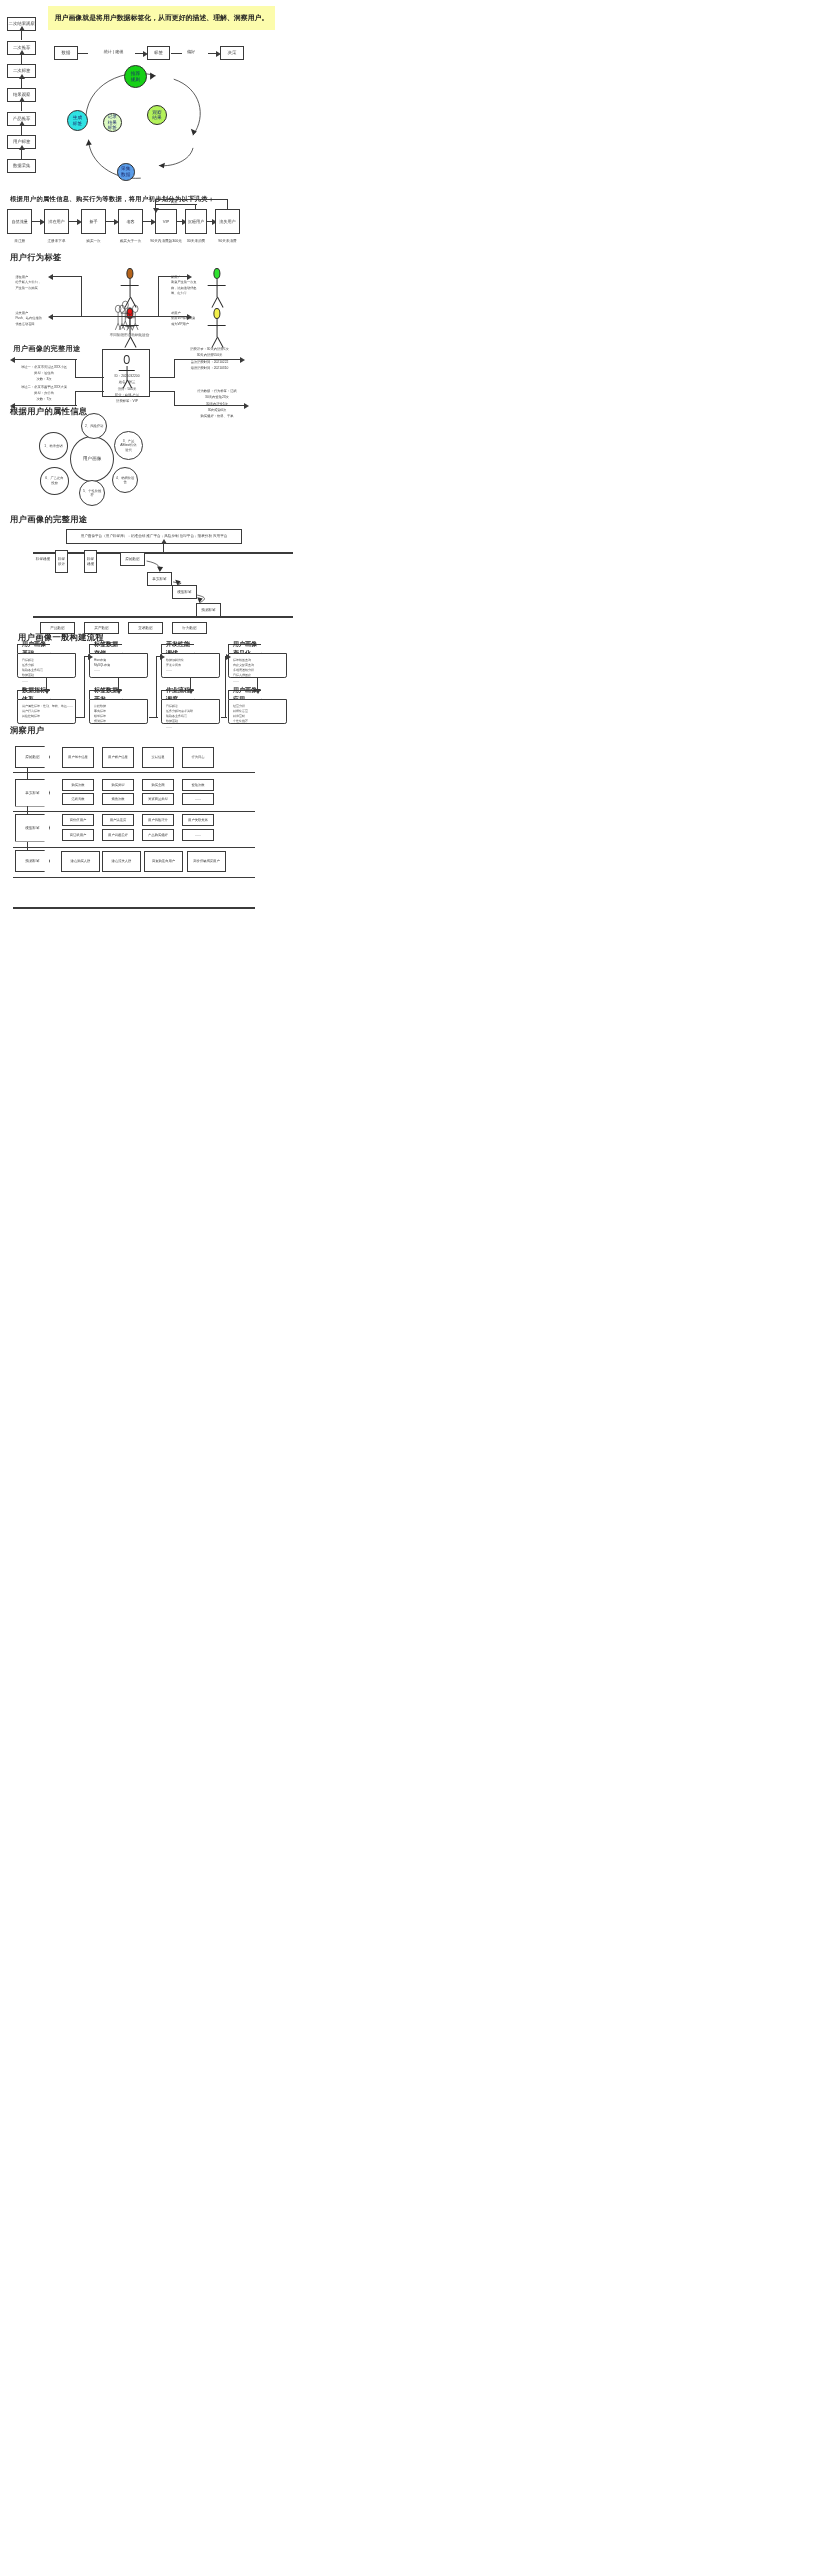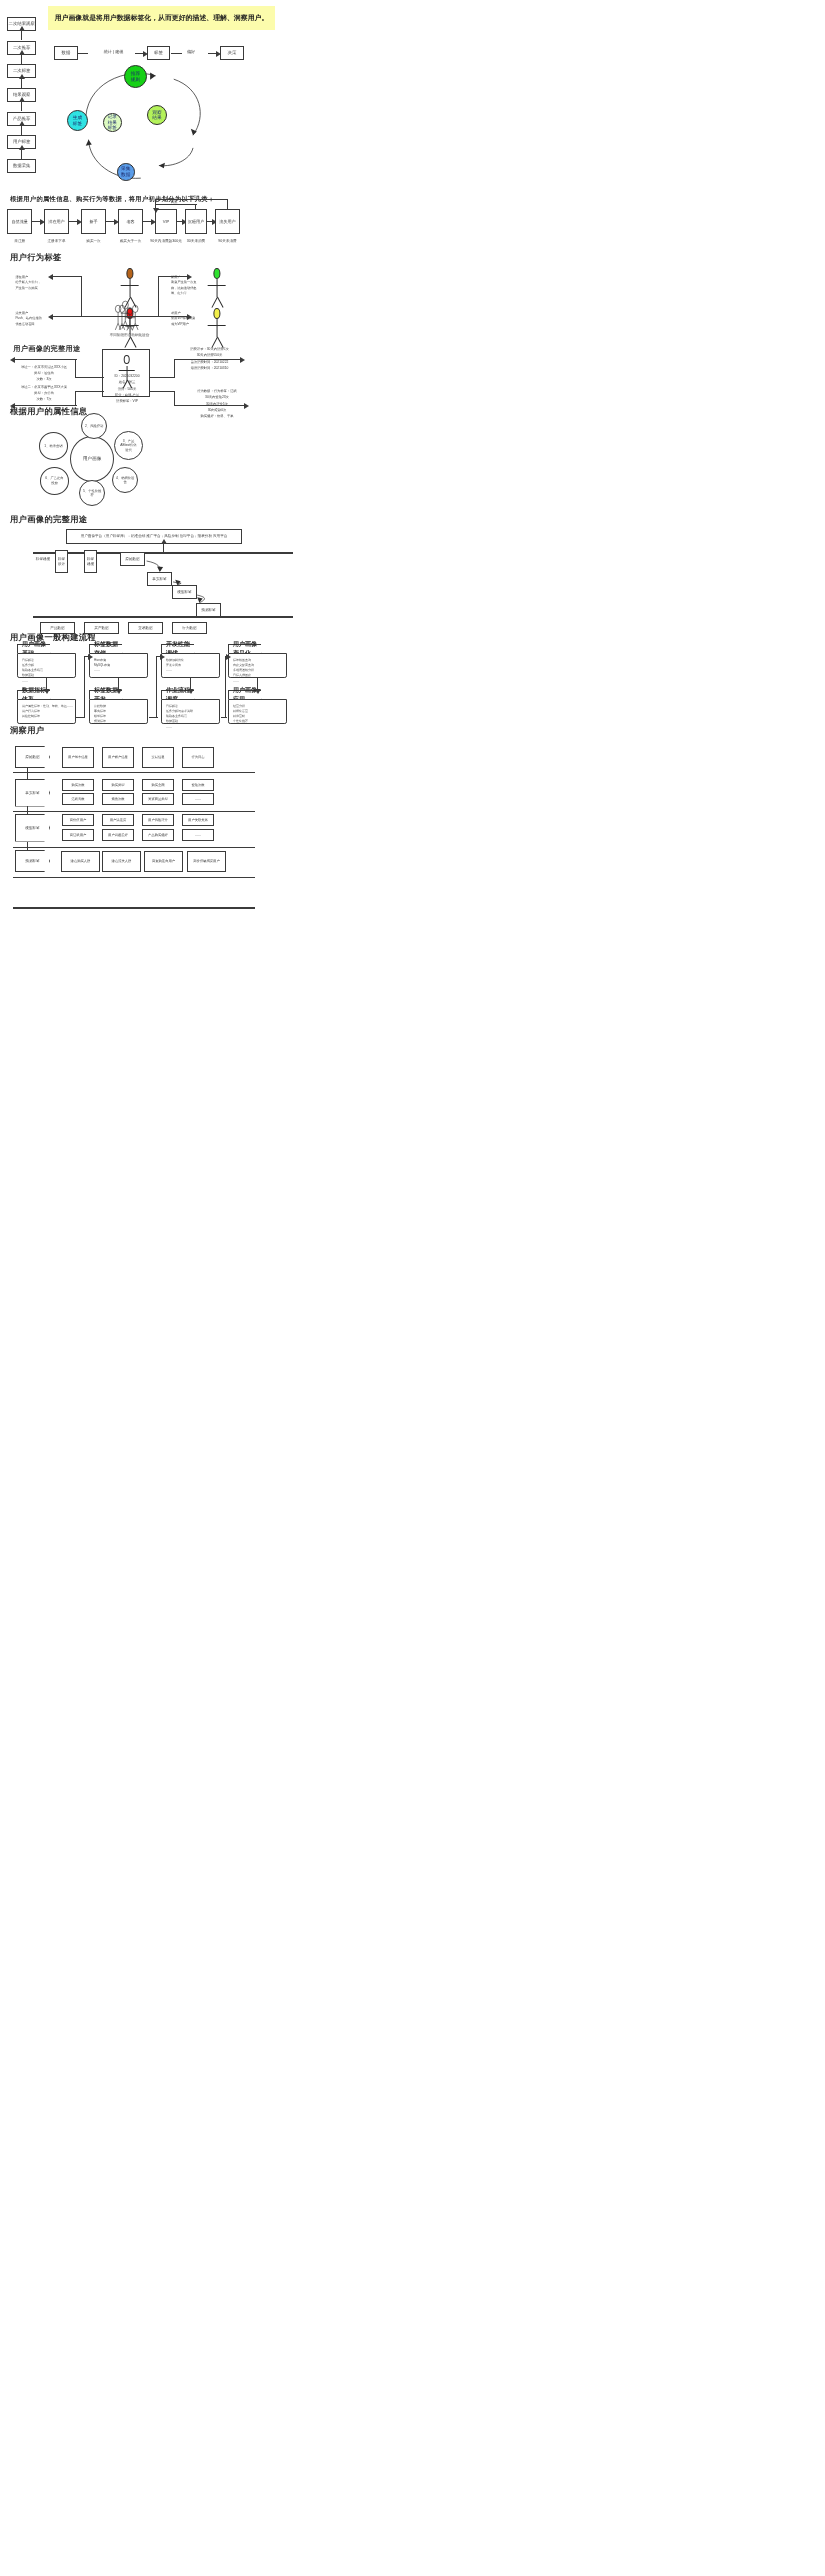--- a/index.html
+++ b/index.html
@@ -379,21 +379,21 @@
         <polygon points="148,96 144,86 154,88" fill="#2d2d2d"></polygon>
       </svg>
       <div class="hline-thick" style="left:33px;top:616px;width:260px"></div>
       <div class="box thinbox" style="left:40px;top:622px;width:35px;height:12px;font-size:3.6px">产品数据</div>
       <div class="box thinbox" style="left:84px;top:622px;width:35px;height:12px;font-size:3.6px">买产数据</div>
       <div class="box thinbox" style="left:128px;top:622px;width:35px;height:12px;font-size:3.6px">交易数据</div>
       <div class="box thinbox" style="left:172px;top:622px;width:35px;height:12px;font-size:3.6px">行为数据</div>
       <div class="box thinbox" style="left:216px;top:622px;width:46px;height:12px;font-size:3.6px;border:none"></div>
     </div>
 
-  <div class="sec-title" style="left:10px;top:632px;font-size:8.3px;">用户画像一般构建流程</div>
+  <div class="sec-title" style="left:18px;top:632px;font-size:8.3px;">用户画像一般构建流程</div>
   <div id="build">
       <div class="folder" style="left:17px;top:644px;width:59px;height:34px">
         <div class="tab" style="width:34px">用户画像基础</div>
         <div class="bodyc" style="font-size:3px;line-height:1.75;padding:3.9px 0 0 3.9px">目标解读
 任务分解
 明确各业务场景
 数据基础
 ……</div>
       </div>
       <div class="folder" style="left:89px;top:644px;width:59px;height:34px">

